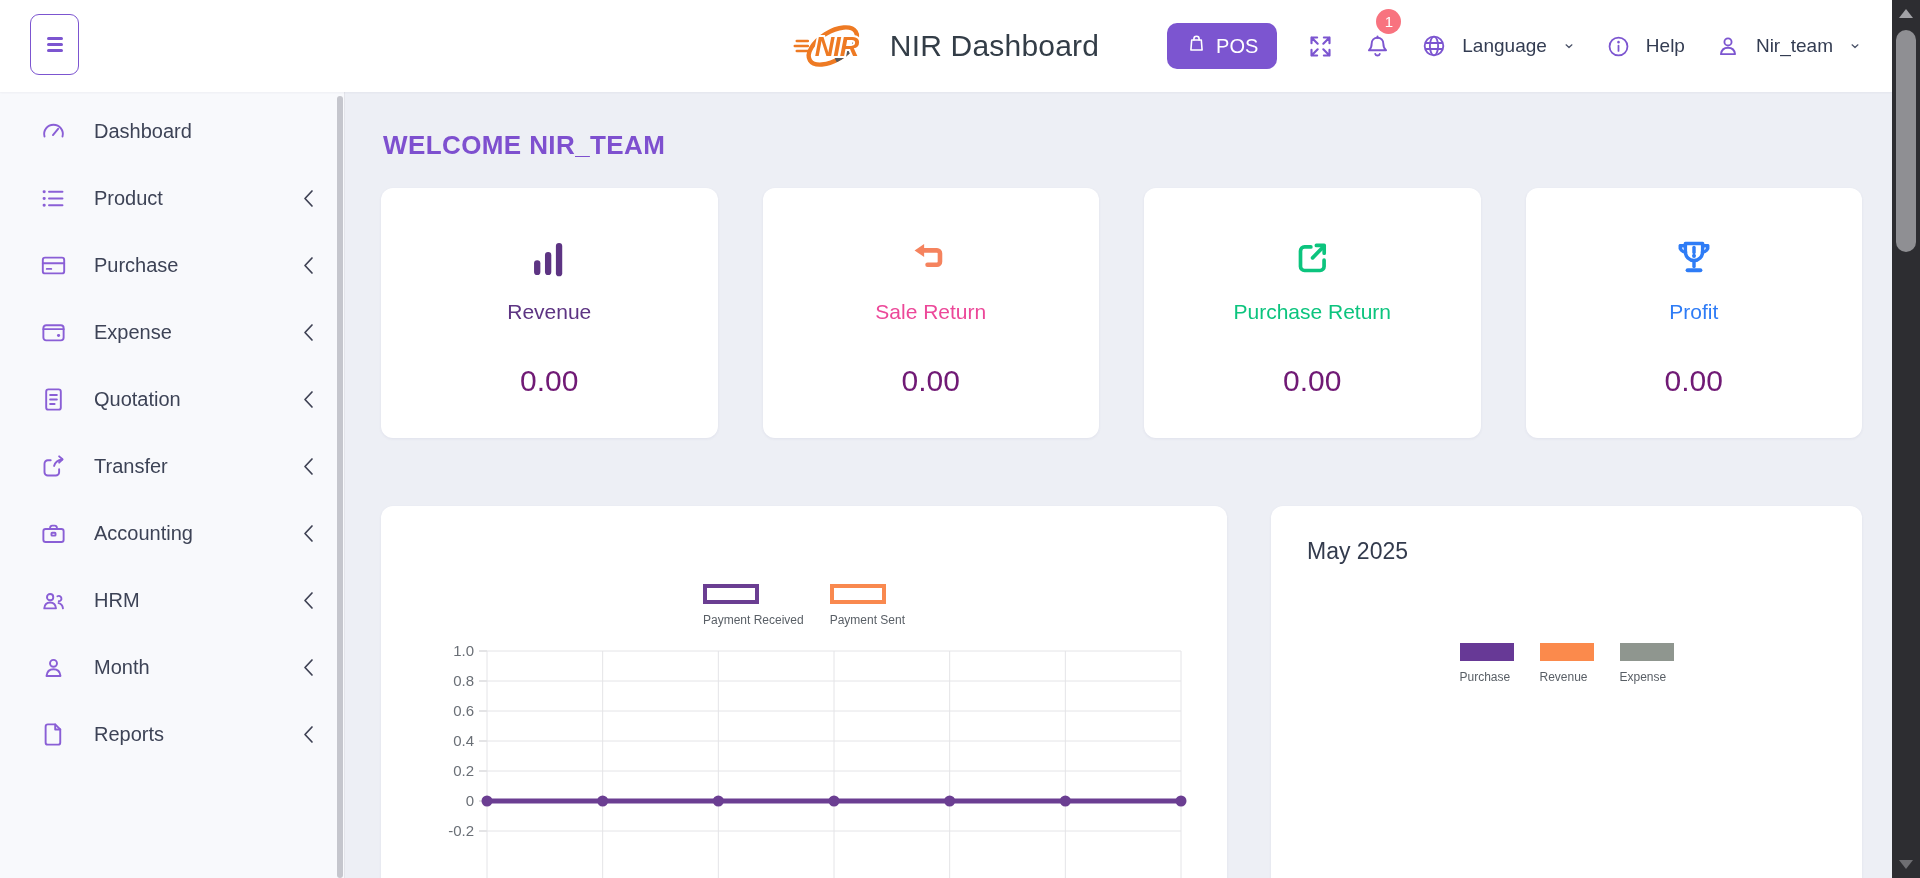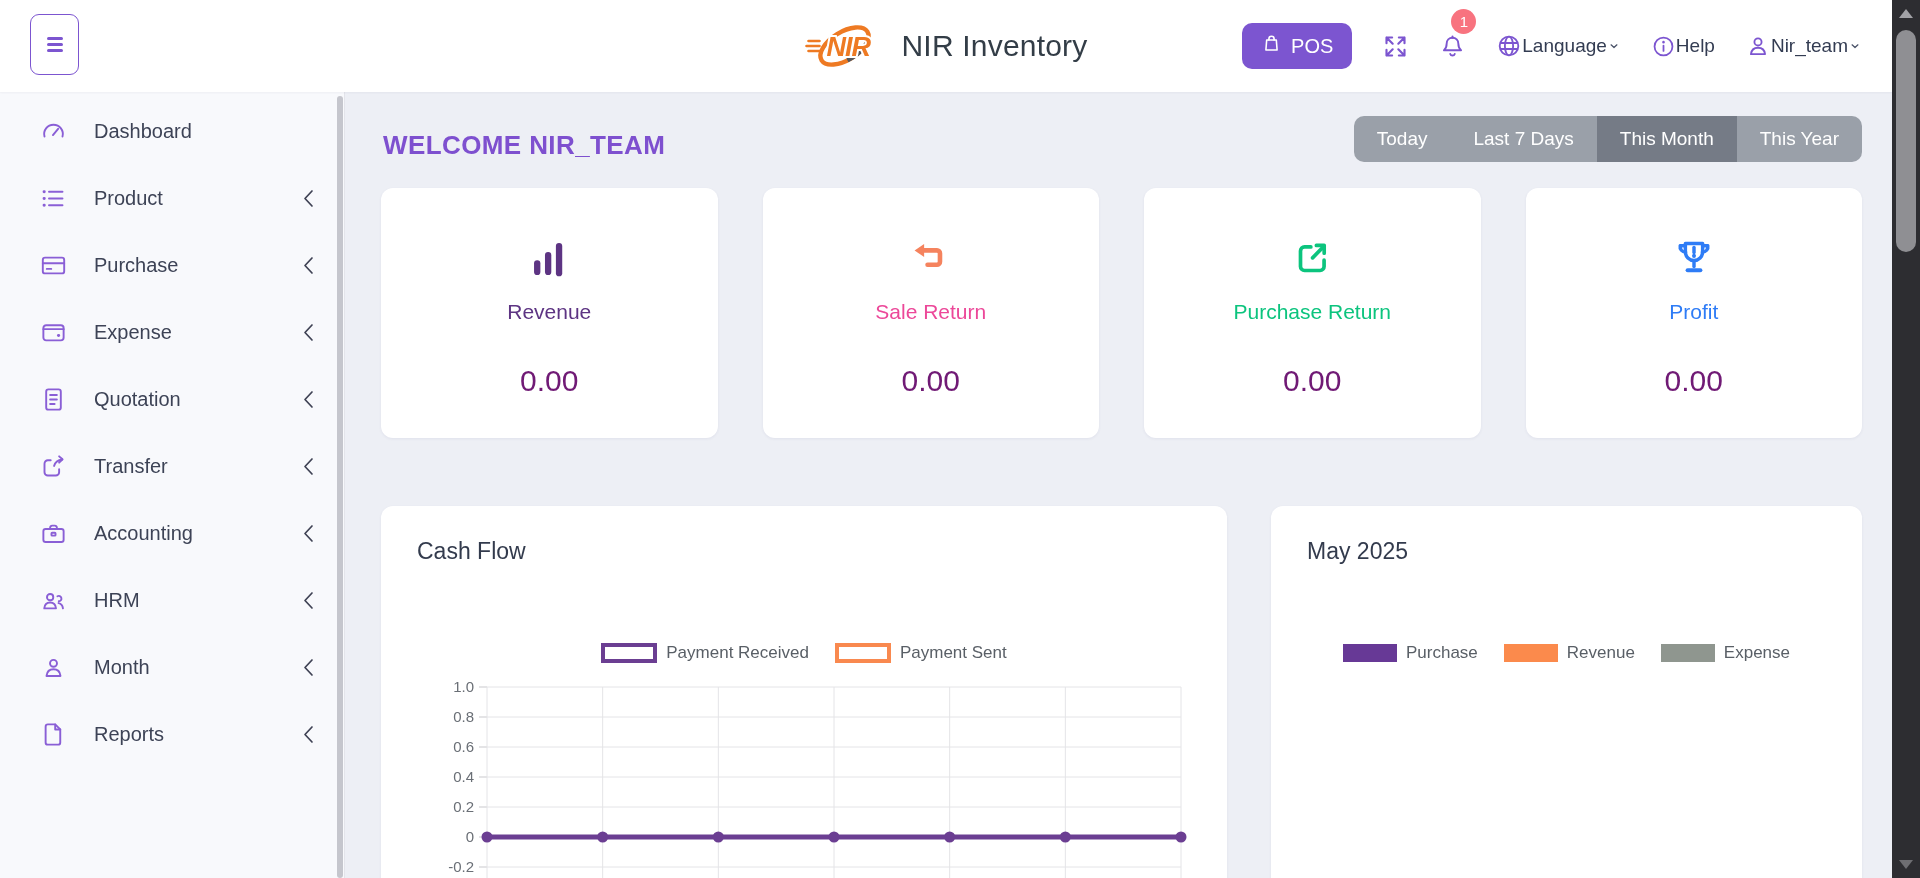--- a/index.html
+++ b/index.html
@@ -15,21 +15,21 @@
   .header{position:absolute;left:0;top:0;width:1892px;height:92px;background:#fff;box-shadow:0 1px 2px rgba(40,40,80,.05);z-index:5;}
   .hamburger{position:absolute;left:30px;top:14px;width:49px;height:61px;border:1.6px solid var(--accent);border-radius:9px;background:#fff;display:flex;flex-direction:column;justify-content:center;align-items:center;gap:3.2px;cursor:pointer;}
   .hamburger .bar{width:16px;height:2.7px;background:var(--accent);border-radius:2px;}
   .logo-group{position:absolute;left:50%;top:0;height:92px;transform:translateX(-50%);display:flex;align-items:center;gap:21px;}
   .app-title{font-size:30px;color:#333d47;font-weight:500;letter-spacing:.2px;white-space:nowrap;}
   .header-right{position:absolute;right:30px;top:0;height:92px;display:flex;align-items:center;gap:30px;}
   .pos-btn{display:flex;align-items:center;gap:9px;background:var(--accent);color:#fff;border:none;border-radius:10px;height:46px;padding:0 19px;font-size:20px;font-family:inherit;cursor:pointer;}
   .icon-btn{background:none;border:none;padding:0;cursor:pointer;color:var(--accent);display:flex;align-items:center;}
   .bell-wrap{position:relative;}
   .badge{position:absolute;top:-24px;right:-10px;min-width:25px;height:25px;border-radius:50%;background:var(--badge);color:#fff;font-size:15px;display:flex;align-items:center;justify-content:center;}
-  .hmenu{display:flex;align-items:center;gap:0;font-size:19px;color:#333c52;cursor:pointer;white-space:nowrap;}
+  .hmenu{display:flex;align-items:center;gap:15px;font-size:19px;color:#333c52;cursor:pointer;white-space:nowrap;}
   .hmenu .mico{color:var(--accent);display:flex;align-items:center;}
   .caret{color:#4a5268;display:flex;align-items:center;}
 
   
   .sidebar{position:absolute;left:0;top:92px;width:345px;height:786px;background:#f8f9fc;border-right:1px solid #e3e4ea;z-index:4;}
   .menu{padding-top:6px;}
   .menu-item{height:67px;display:flex;align-items:center;padding:0 30px 0 40px;cursor:pointer;text-align:right;}
   .mi-icon{width:27px;height:27px;color:var(--icon-purple);flex:0 0 27px;display:flex;align-items:center;}
   .mi-label{margin-left:27px;font-size:20px;color:#3d4356;}
   .mi-chevron{margin-left:auto;color:#3f4254;display:flex;align-items:center;}
@@ -47,21 +47,21 @@
   .stat-icon{width:46px;height:46px;display:flex;align-items:center;justify-content:center;}
   .stat-label{margin-top:18px;font-size:21px;}
   .stat-value{margin-top:40px;font-size:30px;color:#701a75;}
 
   .charts{position:absolute;left:36px;right:30px;top:414px;height:640px;display:flex;gap:44px;}
   .chart-card{background:#fff;border-radius:12px;box-shadow:0 1px 3px rgba(62,57,107,.07);position:relative;overflow:hidden;}
   .chart-card.cashflow{flex:846 1 0;}
   .chart-card.september{flex:591 1 0;}
   .chart-title{margin:32px 0 0 36px;font-size:23px;font-weight:500;color:#333b4d;}
   .legend{display:flex;justify-content:center;align-items:center;gap:26px;margin-top:78px;}
-  .legend-item{display:flex;align-items:center;gap:9px;font-size:17px;color:#595f66;cursor:pointer;}
+  .legend-item{display:flex;gap:9px;font-size:12px;color:#595f66;cursor:pointer;flex-direction:column;}
   .swatch{width:54px;height:18px;}
   .swatch.outline{width:56px;height:20px;background:#fff;border:4px solid;}
   .cf-chart{margin:10px 0 0 48px;}
   .cf-chart text{font-family:"Liberation Sans",sans-serif;font-size:15px;fill:#6a6f76;}
 
   
   .vscroll{position:absolute;right:0;top:0;width:28px;height:878px;background:#2d2d31;z-index:9;}
   .vthumb{position:absolute;left:4px;width:20px;top:30px;height:222px;border-radius:10px;background:#8f8f93;}
   .varrow-up{position:absolute;top:9px;left:7px;width:0;height:0;border-left:7px solid transparent;border-right:7px solid transparent;border-bottom:9px solid #a2a2a6;}
   .varrow-down{position:absolute;bottom:9px;left:7px;width:0;height:0;border-left:7px solid transparent;border-right:7px solid transparent;border-top:9px solid #6e6e72;}
@@ -78,21 +78,21 @@
         <span class="bar"></span>
     </button>
 
     <div class="logo-group">
       <svg width="76" height="66" viewBox="0 0 76 66">
         <ellipse cx="40" cy="33" rx="27" ry="14" transform="rotate(-32 40 33)" fill="none" stroke="#ee7a23" stroke-width="4.4"></ellipse>
         <ellipse cx="40" cy="33" rx="27" ry="14" transform="rotate(-32 40 33)" fill="none" stroke="#55585c" stroke-width="4.4" stroke-dasharray="26 160" stroke-dashoffset="-12"></ellipse>
         <path d="M4 28h11M2 33h13M4 38h11" stroke="#ee7a23" stroke-width="2.6" stroke-linecap="round"></path>
         <text id="logoText" x="22" y="43" font-size="27" font-weight="800" font-style="italic" fill="#ee7a23" stroke="#ffffff" stroke-width="4" paint-order="stroke" letter-spacing="-1">NIR</text>
       </svg>
-      <div class="app-title">NIR Inventory</div>
+      <div class="app-title">NIR Dashboard</div>
     </div>
 
     <div class="header-right">
       <button class="pos-btn">
         <span class="mico">
           <svg width="21" height="21" viewBox="0 0 24 24" fill="none" stroke="#ffffff" stroke-width="1.8" stroke-linecap="round" stroke-linejoin="round">
             <path d="M6.5 8h11l.9 11.5H5.6L6.5 8z"></path>
               <path d="M9 8V6.8a3 3 0 0 1 6 0V8"></path>
           </svg>
         </span>
@@ -303,26 +303,20 @@
               <path d="M10 2L3 9.5l7 7.5"></path>
             </svg>
           </span>
         </div>
       </nav>
     <div class="sb-thumb"></div>
   </aside>
 
   <main class="content">
     <h1 class="welcome">WELCOME NIR_TEAM</h1>
-    <div class="filters" id="filters">
-        <button class="filter-btn">Today</button>
-        <button class="filter-btn">Last 7 Days</button>
-        <button class="filter-btn active">This Month</button>
-        <button class="filter-btn">This Year</button>
-      </div>
     <div class="cards" id="statCards">
         <div class="stat-card">
           <span class="stat-icon" style="color:#5d3483">
             <svg width="100%" height="100%" viewBox="0 0 40 40" fill="currentColor">
               <rect x="7" y="21" width="5.5" height="13" rx="2.7"></rect>
               <rect x="16.5" y="14" width="5.5" height="20" rx="2.7"></rect>
               <rect x="26" y="6" width="5.5" height="29" rx="2.7"></rect>
             </svg>
           </span>
           <span class="stat-label" style="color:#5d3483">Revenue</span>
@@ -361,21 +355,20 @@
               <path d="M20 17.1v.3" stroke-width="3.4"></path>
             </svg>
           </span>
           <span class="stat-label" style="color:#2e7cf6">Profit</span>
           <span class="stat-value">0.00</span>
         </div>
       </div>
 
     <div class="charts">
       <section class="chart-card cashflow">
-        <h2 class="chart-title">Cash Flow</h2>
         <div class="legend" id="cfLegend">
             <span class="legend-item">
               <span class="swatch outline" style="border-color:#6b3e92"></span>
               <span>Payment Received</span>
             </span>
             <span class="legend-item">
               <span class="swatch outline" style="border-color:#f9894f"></span>
               <span>Payment Sent</span>
             </span>
           </div>

